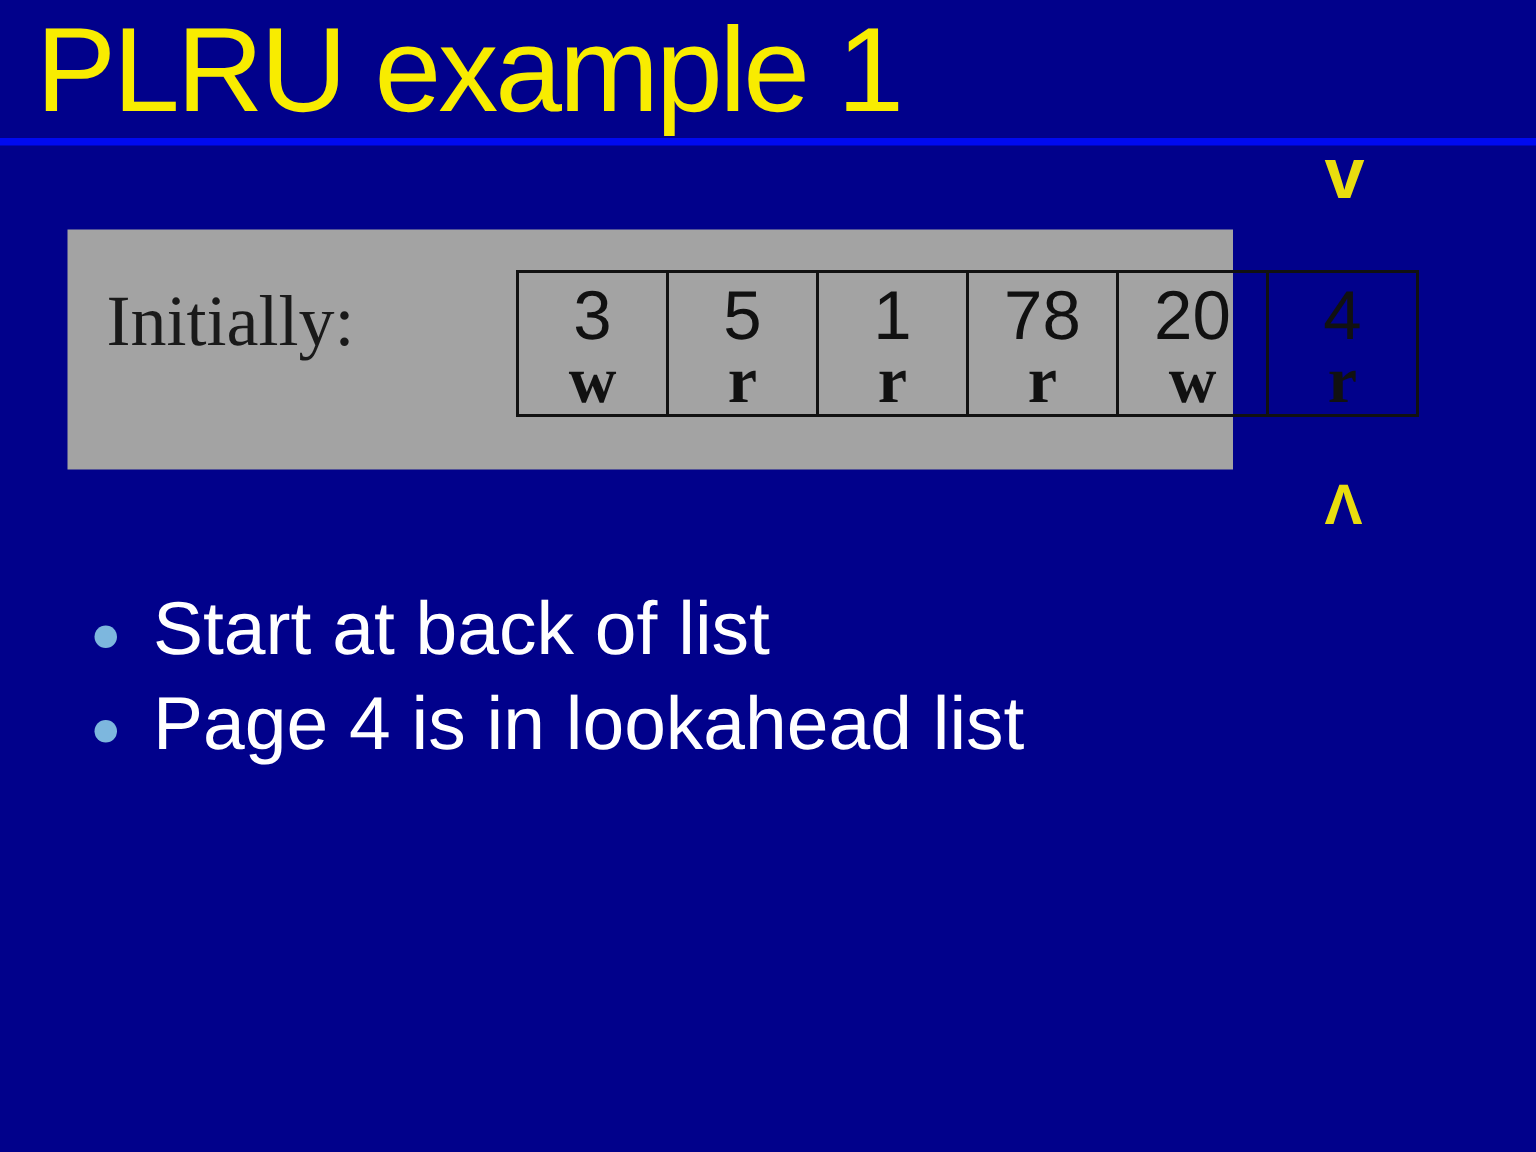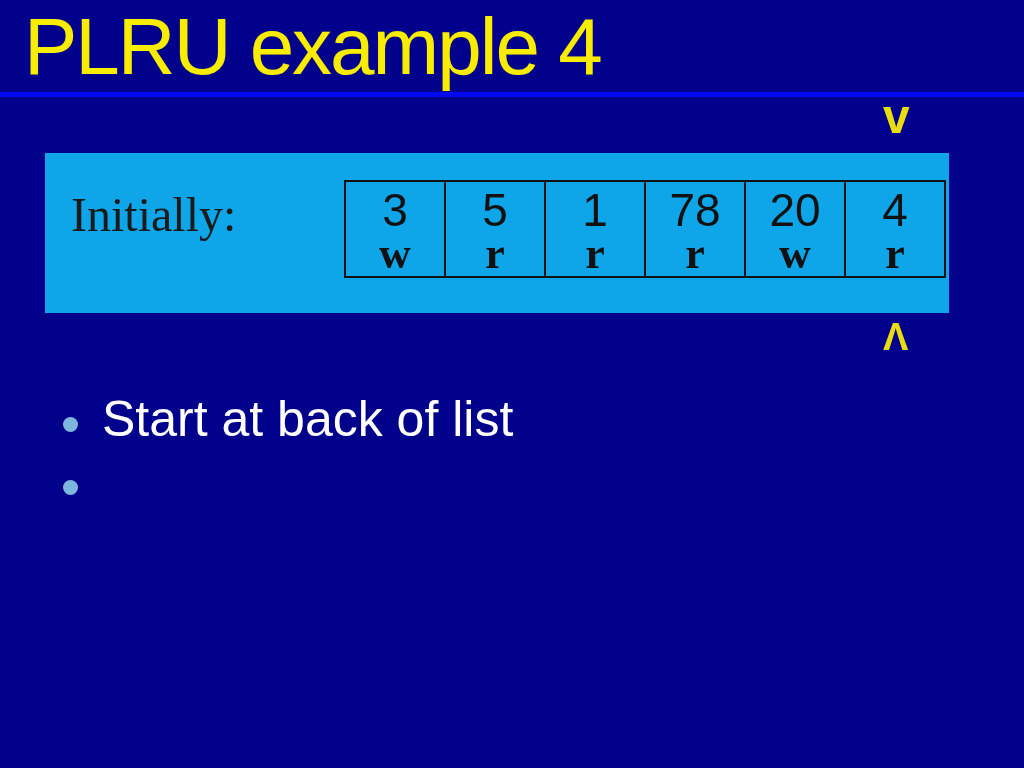--- a/index.html
+++ b/index.html
@@ -47,24 +47,23 @@
   .marker-bottom {
     left: 883px;
     top: 318px;
     font-size: 38px;
     line-height: 38px;
   }
   .panel {
     position: absolute;
     left: 45px;
     top: 153px;
-    width: 864px;
+    width: 777px;
     height: 160px;
-    background: #0ea5e9;
-    padding-left: 40px;
+    background: #a3a3a3;
   }
   .initially {
     position: absolute;
     left: 26px;
     top: 36px;
     font-family: "Liberation Serif", serif;
     font-size: 48px;
     line-height: 52px;
     color: #1a1a1a;
     white-space: nowrap;
@@ -124,21 +123,21 @@
     height: 15px;
     border-radius: 50%;
     background: #7db7de;
   }
 </style>
 </head>
 <body>
 
 <div class="slide">
 
-  <div class="title">PLRU example 4</div>
+  <div class="title">PLRU example 1</div>
   <div class="rule"></div>
 
   <div class="marker marker-top">v</div>
 
   <div class="panel">
     <div class="initially">Initially:</div>
     <div class="frames">
       <div class="cell">
         <div class="num">3</div>
         <div class="mode">w</div>
@@ -168,16 +167,17 @@
 
   <div class="marker marker-bottom">Λ</div>
 
   <ul class="bullets">
     <li>
       <span class="dot"></span>
       <span>Start at back of list</span>
     </li>
     <li>
       <span class="dot"></span>
+      <span>Page 4 is in lookahead list</span>
     </li>
   </ul>
 
 </div>
 
 </body></html>

